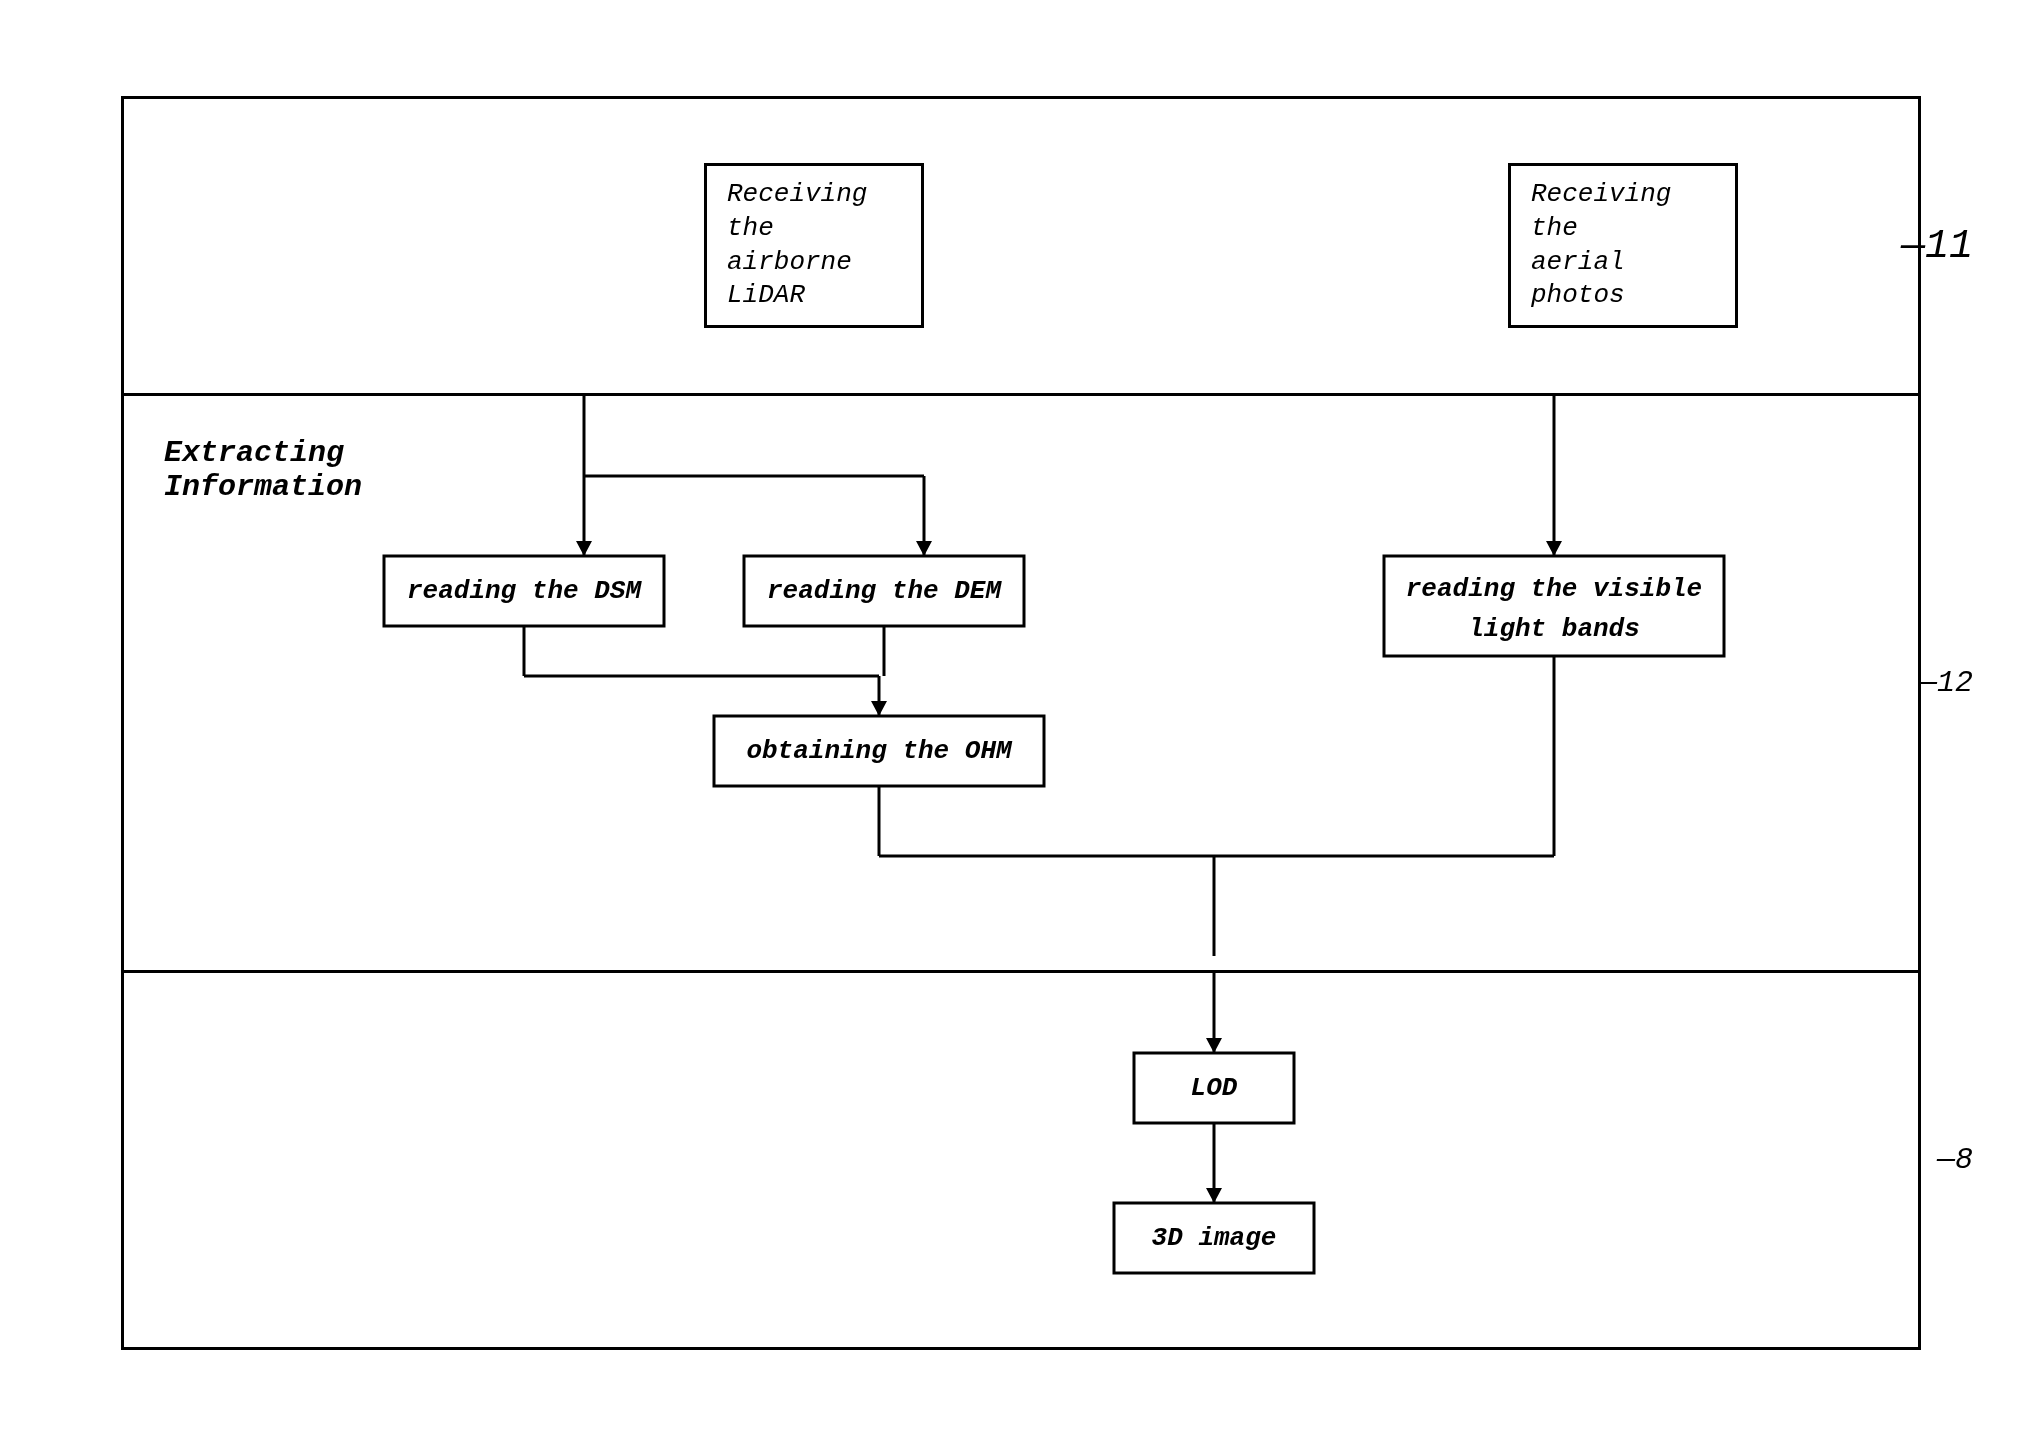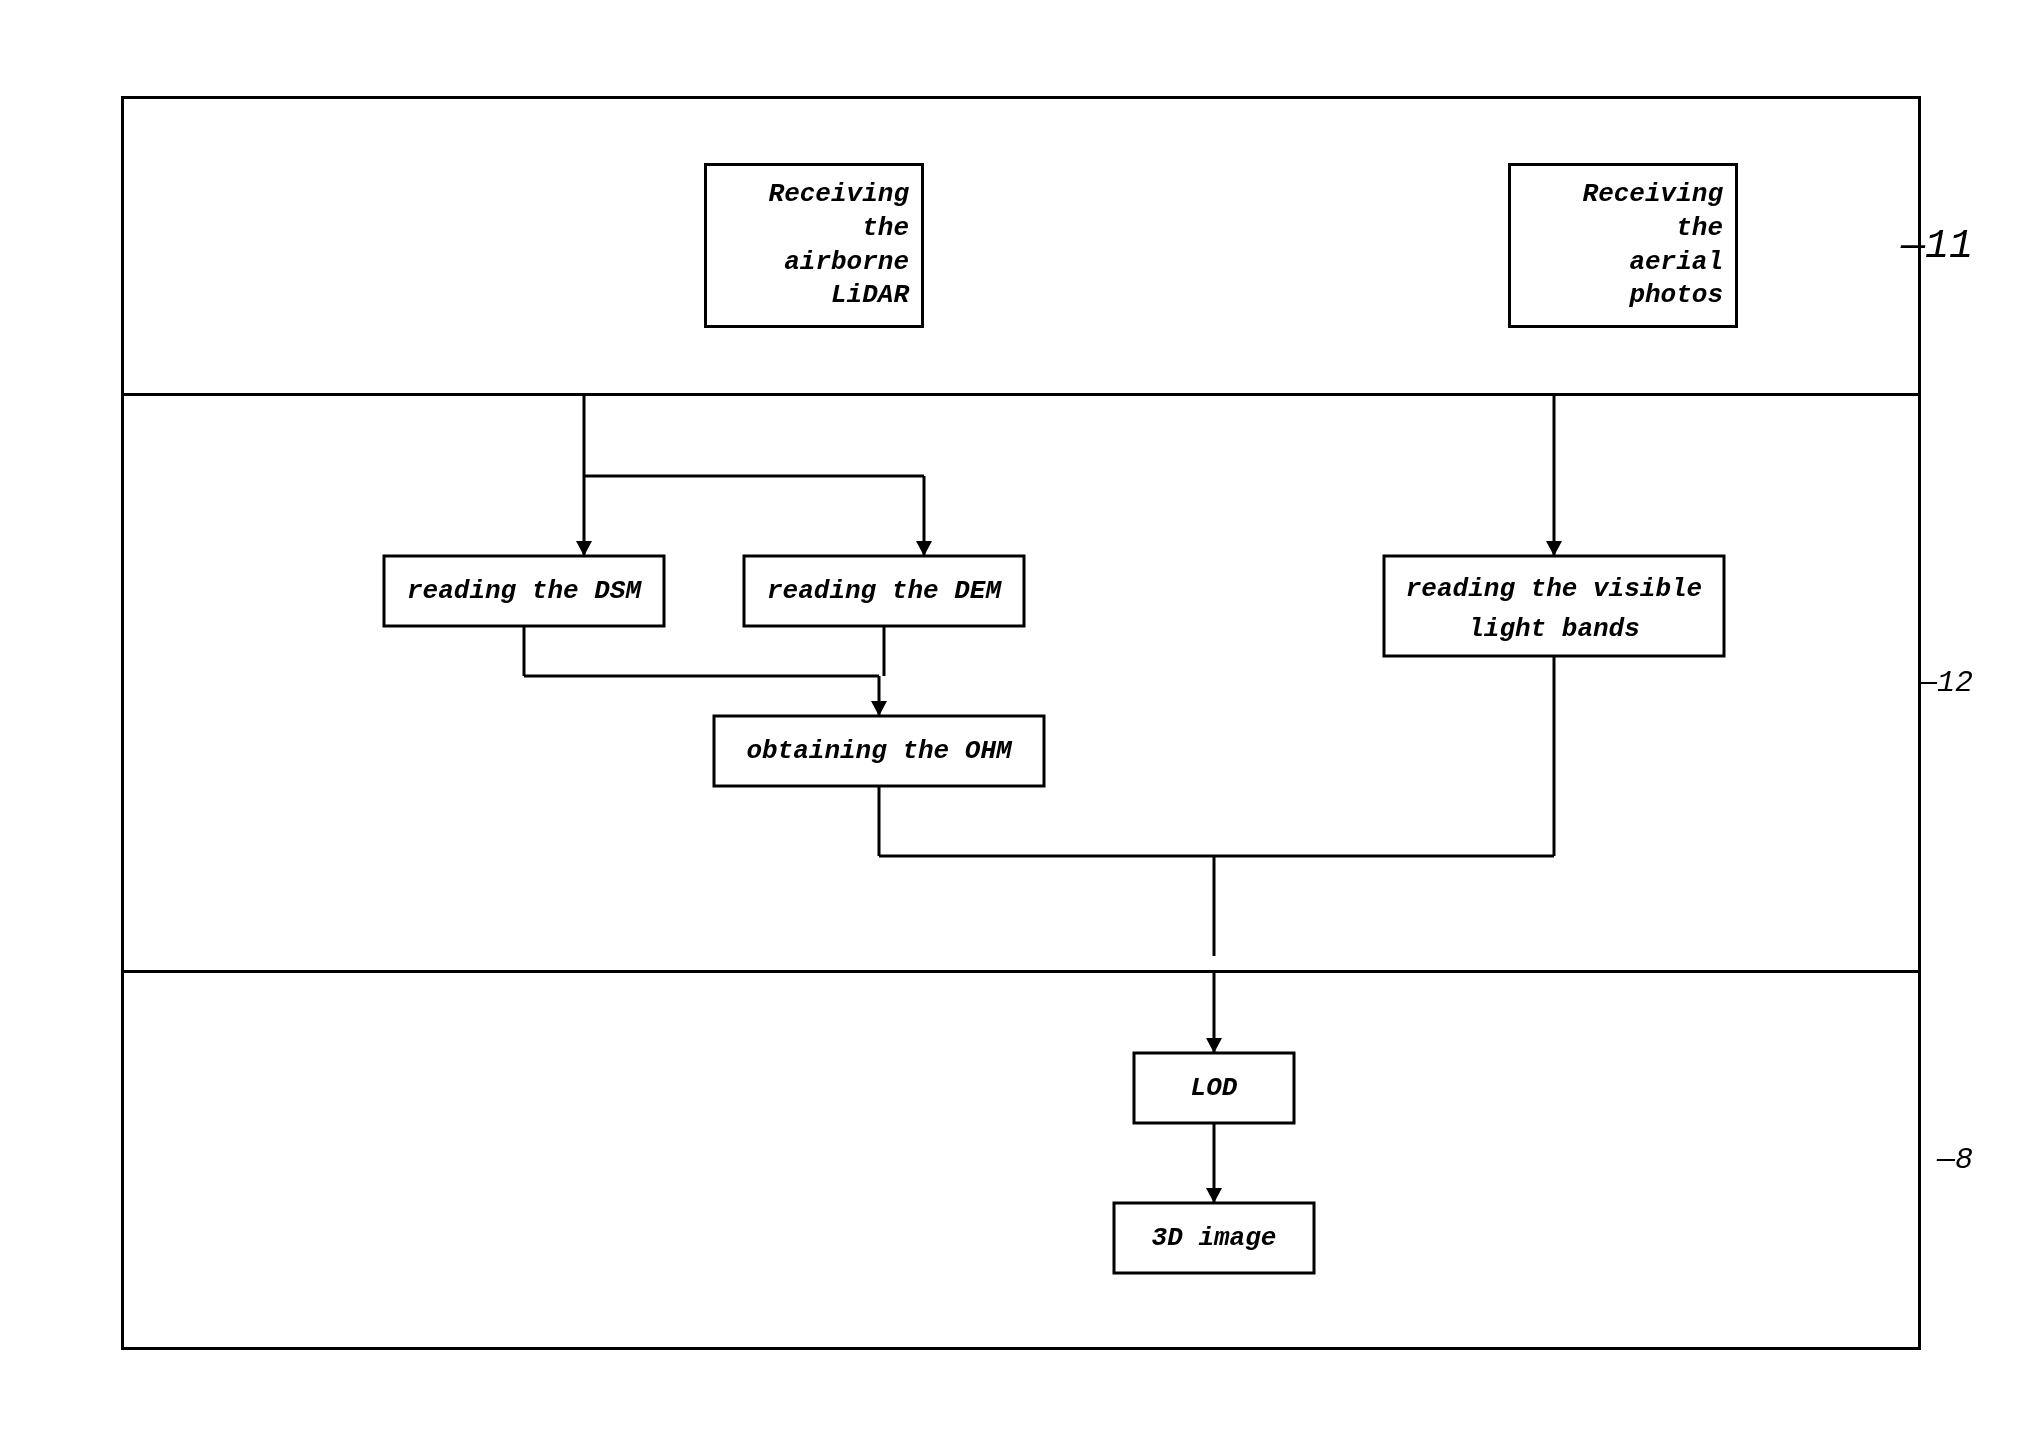--- a/index.html
+++ b/index.html
@@ -55,24 +55,24 @@
     .section-11-content {
       width: 100%;
       display: flex;
       justify-content: space-between;
       align-items: center;
       padding: 0 60px;
     }
     .box {
       border: 3px solid #000;
       background: #fff;
-      padding: 12px 12px;
-      text-align: right;
+      padding: 12px 20px;
+      text-align: left;
       font-size: 26px;
-      font-weight: bold;
+      font-weight: normal;
       font-style: italic;
       line-height: 1.3;
     }
     .box-lidar {
       width: 220px;
       margin-left: 260px;
     }
     .box-aerial {
       width: 230px;
     }
@@ -121,20 +121,21 @@
       <div style="margin-right:80px;">
         <div class="box box-aerial">
           <span>Receiving the<br>aerial photos</span>
         </div>
       </div>
     </div>
     <span class="section-ref" style="right:-55px; font-size:40px; ">—11</span>
   </div>
 
   <div class="section section-12" style="margin-top:-3px;">
+    <span class="section-label" style="top:40px; left:40px; font-size:30px; font-style:italic; font-weight:bold;">Extracting<br>Information</span>
     <span class="section-ref" style="right:-55px; top:50%; transform:translateY(-50%); font-size:30px; position:absolute;text-align:center;">—12</span>
 
     <svg viewBox="0 0 1800 560" width="1800" height="560" style="position:absolute; top:0; left:0;">
 
       <line x1="460" y1="0" x2="460" y2="80" stroke="#000" stroke-width="3"></line>
 
       <line x1="460" y1="80" x2="800" y2="80" stroke="#000" stroke-width="3"></line>
 
       <line x1="460" y1="80" x2="460" y2="160" stroke="#000" stroke-width="3"></line>
 

